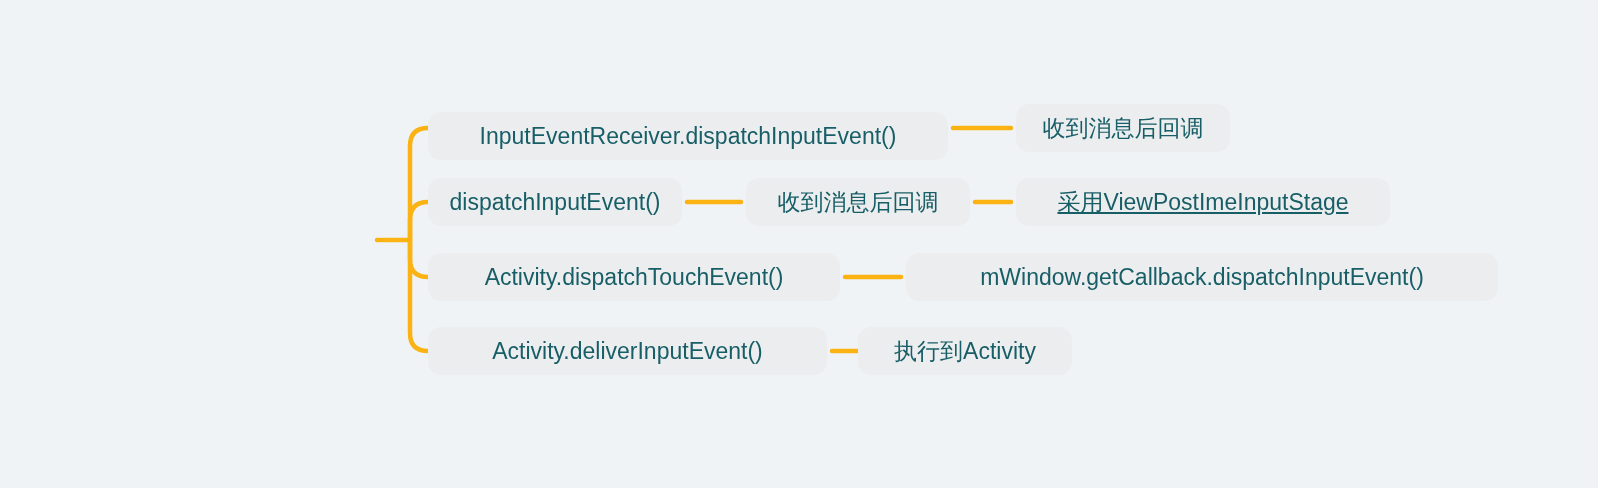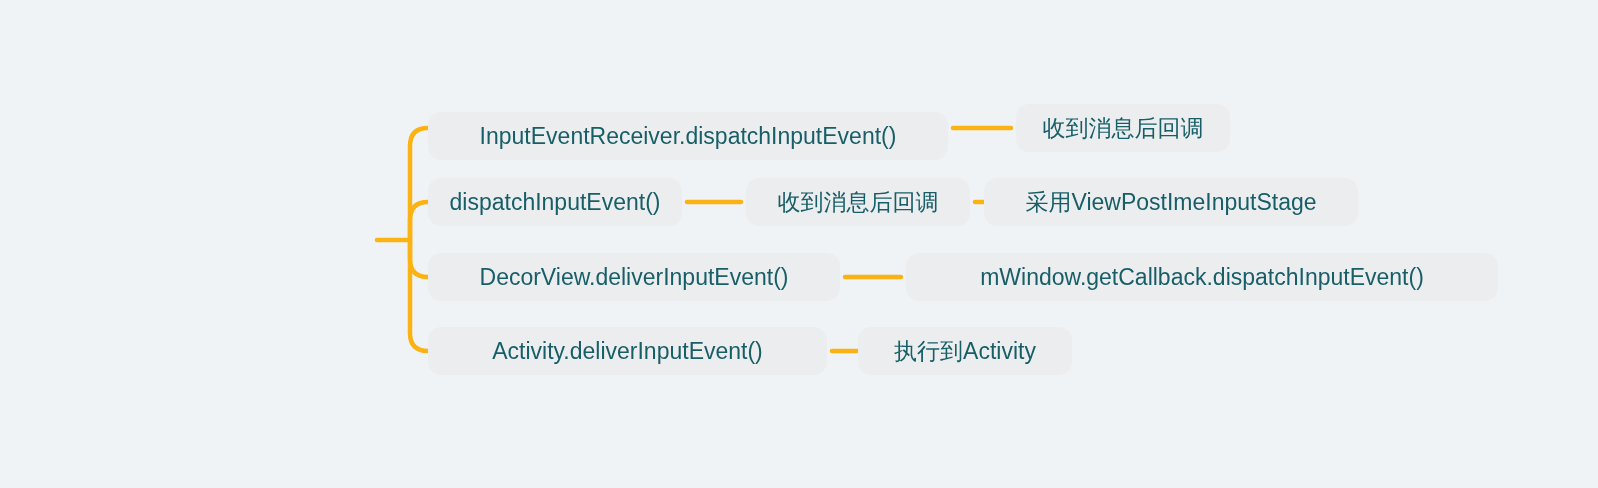--- a/index.html
+++ b/index.html
@@ -68,21 +68,21 @@
     <line x1="845" y1="277" x2="901" y2="277"></line>
     <line x1="832" y1="351" x2="877" y2="351"></line>
   </svg>
 
 
   <div class="node" style="left:428px;top:112px;width:520px;">InputEventReceiver.dispatchInputEvent()</div>
   <div class="node" style="left:1016px;top:104px;width:214px;">收到消息后回调</div>
 
   <div class="node" style="left:428px;top:178px;width:254px;">dispatchInputEvent()</div>
   <div class="node" style="left:746px;top:178px;width:224px;">收到消息后回调</div>
-  <div class="node" style="left:984px;top:178px;width:374px;">采用ViewPostImeInputStage</div>
+  <div class="node" style="left:1016px;top:178px;width:374px;text-decoration:underline;">采用ViewPostImeInputStage</div>
 
-  <div class="node" style="left:428px;top:253px;width:412px;">DecorView.deliverInputEvent()</div>
+  <div class="node" style="left:428px;top:253px;width:412px;">Activity.dispatchTouchEvent()</div>
   <div class="node" style="left:906px;top:253px;width:592px;">mWindow.getCallback.dispatchInputEvent()</div>
 
   <div class="node" style="left:428px;top:327px;width:399px;">Activity.deliverInputEvent()</div>
   <div class="node" style="left:858px;top:327px;width:214px;">执行到Activity</div>
 
 </div>
 
 </body></html>

